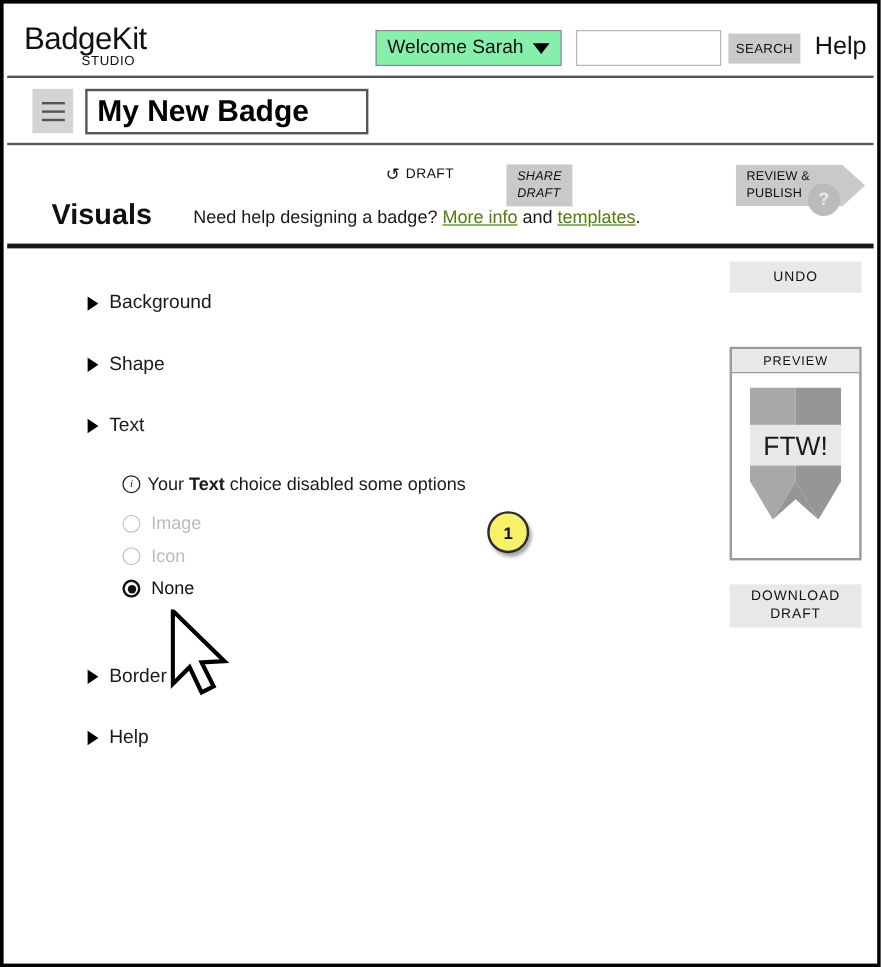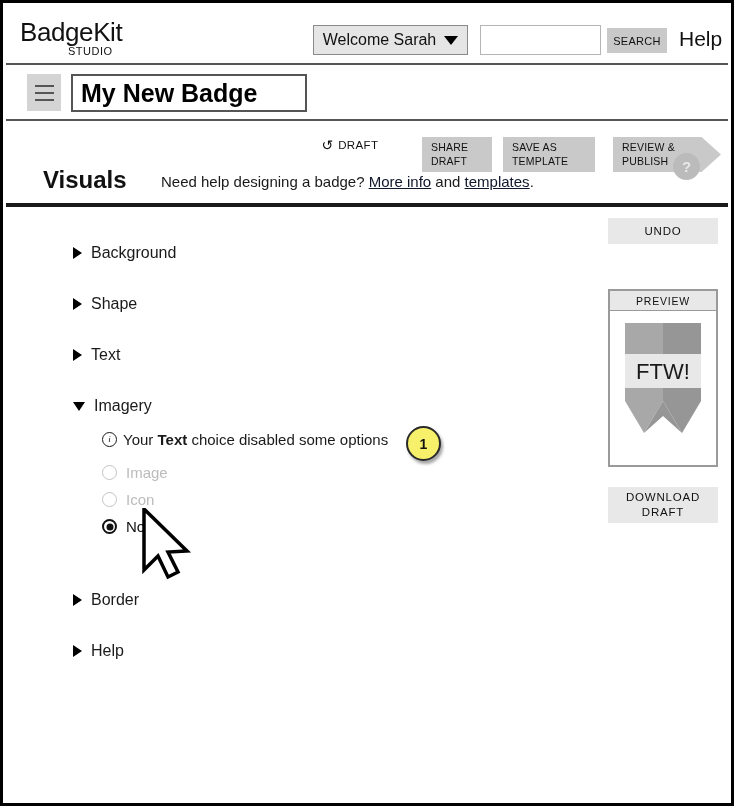--- a/index.html
+++ b/index.html
@@ -42,21 +42,21 @@
     font-size: 11px;
     color: #111111;
     letter-spacing: 0.5px;
   }
   .welcome-select {
     position: absolute;
     left: 307px; top: 19px;
     width: 155px; height: 30px;
     box-sizing: border-box;
     border: 1px solid #8a8a8a;
-    background: #e5e5e5;
+    background: #86efac;
     display: flex;
     align-items: center;
     justify-content: center;
     gap: 8px;
     font-size: 16px;
     color: #111111;
   }
   .caret-down {
     width: 0; height: 0;
     border-left: 7px solid transparent;
@@ -163,21 +163,21 @@
     line-height: 1.25;
     text-align: left;
     padding: 0 0 0 9px;
     font-family: "Liberation Sans", sans-serif;
     cursor: pointer;
     display: flex;
     flex-direction: column;
     justify-content: center;
     letter-spacing: 0.2px;
   }
-  .btn-share  { left: 416px; top: 72px; width: 70px; height: 35px; }
+  .btn-share  { left: 416px; top: 72px; width: 55px; height: 35px; font-style: italic; }
   .btn-saveas { left: 497px; top: 72px; width: 92px; height: 35px; }
   .btn-review {
     left: 607px; top: 72px; width: 88px; height: 35px;
     clip-path: polygon(0 0, 82% 0, 100% 50%, 82% 100%, 0 100%);
     width: 108px;
   }
 
   
   .visuals-bar {
     position: absolute;
@@ -193,21 +193,21 @@
     font-weight: bold;
     color: #111111;
   }
   .visuals-help {
     position: absolute;
     left: 155px; top: 52px;
     font-size: 15px;
     color: #1a1a1a;
   }
   .visuals-help a {
-    color: #0f172a;
+    color: #4d7c0f;
     text-decoration: underline;
   }
   .help-circle {
     position: absolute;
     left: 670px; top: 150px;
     width: 27px; height: 27px;
     border-radius: 50%;
     background: #bbbbbb;
     color: #e8e8e8;
     font-size: 15px;
@@ -431,24 +431,20 @@
     <div class="saved-state">
       <span class="saved-icon">↻</span>
       <span>DRAFT</span>
     </div>
 
     <button class="gbtn btn-share">
       <span>SHARE</span>
       <span>DRAFT</span>
     </button>
 
-    <button class="gbtn btn-saveas">
-      <span>SAVE AS</span>
-      <span>TEMPLATE</span>
-    </button>
 
     <button class="gbtn btn-review">
       <span>REVIEW &amp;</span>
       <span>PUBLISH</span>
     </button>
   </div>
 
   <div class="visuals-bar">
     <div class="visuals-title">Visuals</div>
     <div class="visuals-help">
@@ -474,24 +470,20 @@
     </div>
 
     <div class="acc-item" style="margin-top:15px">
       <div class="acc-head">
         <span class="tri-right"></span>
         <span>Text</span>
       </div>
     </div>
 
     <div class="acc-item" style="margin-top:15px">
-      <div class="acc-head">
-        <span class="tri-down"></span>
-        <span>Imagery</span>
-      </div>
       <div class="acc-body">
         <div class="info-row">
           <span class="info-icon">i</span>
           <span><span>Your </span><b>Text</b><span> choice disabled some options</span></span>
         </div>
 
         <div style="height:8px"></div>
 
         <div class="radio-row disabled">
           <span class="radio-dot"></span>

